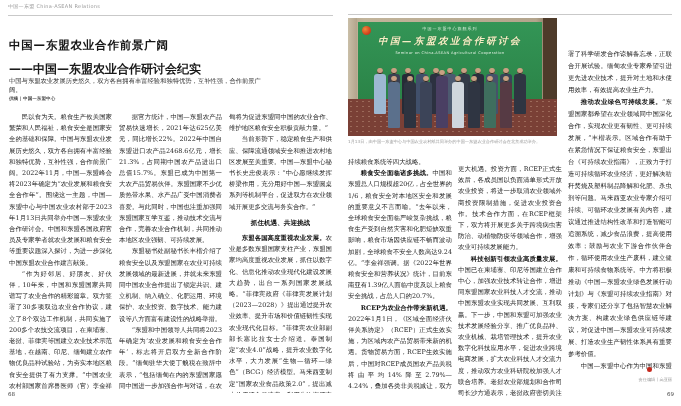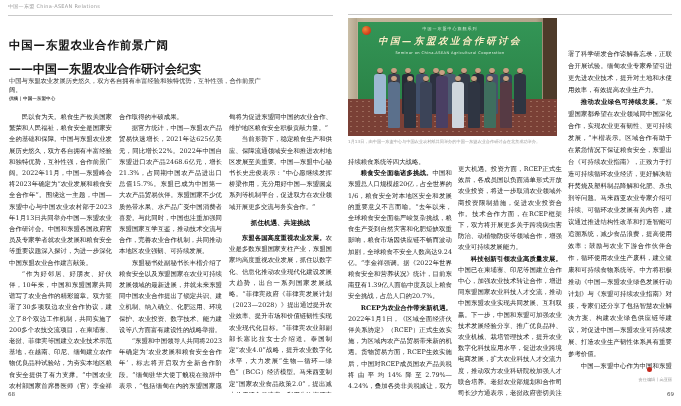--- a/index.html
+++ b/index.html
@@ -114,21 +114,20 @@
     <div class="title">中国—东盟农业合作前景广阔</div>
     <div class="subtitle">——中国—东盟农业合作研讨会纪实</div>
     <div class="standfirst">中国与东盟农业发展历史悠久，双方各自拥有丰富经验和独特优势，互补性强，合作前景广阔。</div>
     <div class="byline">供稿 | 中国—东盟中心</div>
 
     <div class="col lp-col lp-c1">
       <p class="para ind">民以食为天。粮食生产攸关国家繁荣和人民福祉，粮食安全是国家安全的基础和保障。中国与东盟农业发展历史悠久，双方各自拥有丰富经验和独特优势，互补性强，合作前景广阔。2022年11月，中国—东盟峰会将2023年确定为“农业发展和粮食安全合作年”。围绕这一主题，中国—东盟中心与中国农业农村部于2023年1月13日共同举办中国—东盟农业合作研讨会。中国和东盟各国政府官员及专家学者就农业发展和粮食安全等重要议题深入探讨，为进一步深化中国东盟农业合作建言献策。</p>
       <p class="para ind">“作为好邻居、好朋友、好伙伴，10年来，中国和东盟国家共同谱写了农业合作的精彩篇章。双方签署了30多项双边农业合作协议，建立了8个双边工作机制，共同实施了200多个农技交流项目，在柬埔寨、老挝、菲律宾等国建立农业技术示范基地，在越南、印尼、缅甸建立农作物优良品种试验站，为夯实本地区粮食安全提供了有力支撑。”中国农业农村部国家首席兽医师（官）李金祥在致辞中高度评价中国东盟农业</p>
     </div>
     <div class="col lp-col lp-c2">
-      <p class="para">合作取得的丰硕成果。</p>
       <p class="para ind">据官方统计，中国—东盟农产品贸易快速增长，2021年达625亿美元，同比增长22%。2022年中国自东盟进口农产品2468.6亿元，增长21.3%，占同期中国农产品进出口总值15.7%。东盟已成为中国第一大农产品贸易伙伴。东盟国家不少优质热带水果、水产品广受中国消费者喜爱。与此同时，中国也注重加强同东盟国家互学互鉴，推动技术交流与合作，完善农业合作机制，共同推动本地区农业强韧、可持续发展。</p>
       <p class="para ind">东盟秘书处副秘书长丰楷介绍了粮食安全以及东盟国家在农业可持续发展领域的最新进展，并就未来东盟同中国农业合作提出了锁定共识、建立机制、纳入确立、化肥运用、环境保护、农业投资、数字技术、能力建设等八方面富有建设性的战略举措。</p>
       <p class="para ind">“东盟和中国领导人共同将2023年确定为‘农业发展和粮食安全合作年’，标志将开启双方全新合作阶段。”缅甸驻华大使丁貌税在致辞中表示，“包括缅甸在内的东盟国家愿同中国进一步加强合作与对话，在农业技术交流、农业试验和农业应用方面开展更多务实合作，缅</p>
     </div>
     <div class="col lp-col lp-c3">
       <p class="para">甸将为促进东盟同中国的农业合作、维护地区粮食安全积极贡献力量。”</p>
       <p class="para ind">当前形势下，稳定粮食生产和供应、保障流通领域安全和推进农村地区发展至关重要。中国—东盟中心秘书长史忠俊表示：“中心愿继续发挥桥梁作用，充分用好中国—东盟圆桌系列等机制平台，促进双方在农业领域开展更多交流与务实合作。”</p>
       <p class="para subhead">抓住机遇、共迎挑战</p>
       <p class="para ind"><b class="lead">东盟各国高度重视农业发展。</b><span>农业是多数东盟国家支柱产业，东盟国家均高度重视农业发展，抓住以数字化、信息化推动农业现代化建设发展大趋势，出台一系列国家发展战略。“菲律宾政府《菲律宾发展计划（2023—2028）》提出通过提升农业效率、提升市场和价值链韧性实现农业现代化目标。”菲律宾农业部副部长塞比拉女士介绍道。泰国制定“农业4.0”战略，提升农业数字化水平，大力发展“生物—循环—绿色”（BCG）经济模型。马来西亚制定“国家农业食品政策2.0”，提出减少价值链食品浪费、利用生物资源实现可持续农业、加强生物多样性保护和建立健康可</span></p>
     </div>

